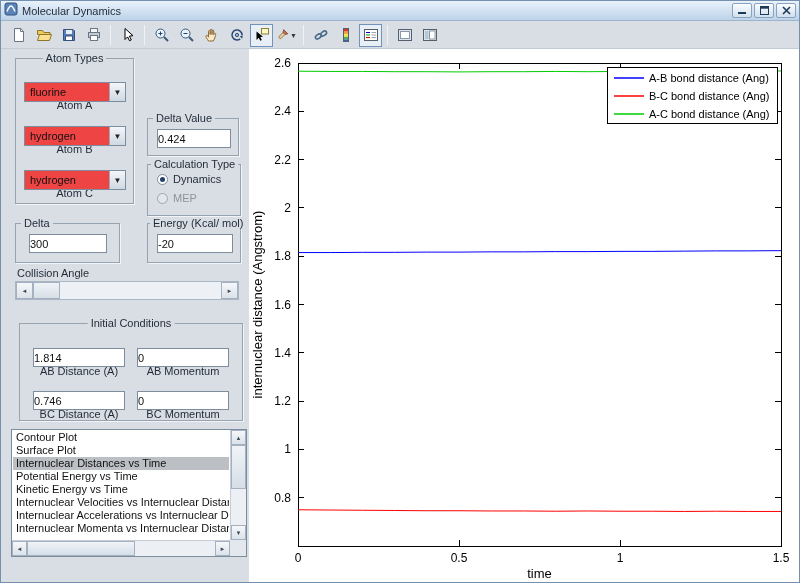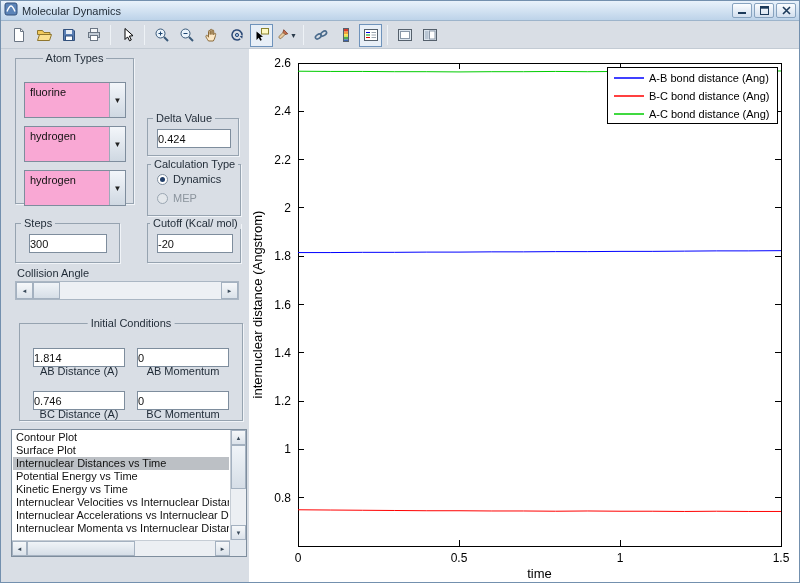--- a/index.html
+++ b/index.html
@@ -31,21 +31,21 @@
               color:#1f2a36; white-space:nowrap; }
   .gb-label.center { left:50%; transform:translateX(-50%); }
   .gb-label.left { left:5px; }
   .small-label { position:absolute; font-size:11px; color:#1f2a36; white-space:nowrap; }
   .small-label.center { text-align:center;margin-top:32px; }
   .edit { position:absolute; background:#ffffff; border:1px solid #7e8d9d; font-size:11px;
           text-align:left; font-family:inherit; color:#111; padding:0; }
   .pushbutton { position:absolute; background:#e9edf2; border:1px solid #7d8a99;
                 box-shadow:inset 1px 1px 0 #ffffff, inset -1px -1px 0 #b9c1cb;
                 font-size:11px; font-family:inherit; color:#1f2a36; }
-  .dropdown { position:absolute; height:36px; background:#f9a8d4; border:1px solid #7e8d9d; display:flex; }
+  .dropdown { position:absolute; height:20px; background:#ef4444; border:1px solid #7e8d9d; display:flex; }
   .dd-text { flex:1; font-size:11px; padding:3px 0 0 5px; white-space:nowrap; overflow:hidden; color:#111; }
   .dd-btn { width:16px; background:linear-gradient(#f3f6fa,#cfd8e2); border-left:1px solid #9dabb9;
             display:flex; align-items:center; justify-content:center; font-size:8px; color:#222; }
   .radio-row { position:absolute; display:flex; align-items:center; gap:5px; font-size:11px; color:#1f2a36; }
   .radio-circle { width:11px; height:11px; border-radius:50%; border:1px solid #7e8d9d;
                   background:#ffffff; position:relative; flex:0 0 auto; }
   .radio-circle.checked::after { content:""; position:absolute; left:2px; top:2px; width:5px; height:5px;
                   border-radius:50%; background:#23406b; }
   .radio-row.disabled { color:#8b949d; }
   .radio-row.disabled .radio-circle { background:#e3e7eb; border-color:#9aa6b2; }
@@ -314,26 +314,26 @@
       <span class="radio-circle checked"></span>
       <span>Dynamics</span>
     </div>
     <div class="radio-row disabled" style="left:9px;top:27px;justify-content:space-between;">
       <span class="radio-circle"></span>
       <span>MEP</span>
     </div>
   </div>
 
   <div class="groupbox" style="left:14px;top:222px;width:105px;height:40px;">
-    <span class="gb-label left">Steps</span>
+    <span class="gb-label left">Delta</span>
     <input class="edit" style="left: 13px; top: 10px; width: 78px; height: 19px;" value="300">
   </div>
 
   <div class="groupbox" style="left:146px;top:222px;width:94px;height:40px;">
-    <span class="gb-label left" style="left:2px;">Cutoff (Kcal/ mol)</span>
+    <span class="gb-label left" style="left:2px;">Energy (Kcal/ mol)</span>
     <input class="edit" style="left: 9px; top: 10px; width: 76px; height: 19px;" value="-20">
   </div>
 
   <span class="small-label" style="left:16px;top:266px;">Collision Angle</span>
   <div class="hslider" style="left:14px;top:280px;width:224px;">
     <span class="sb-btn" style="left:0;">◄</span>
     <span class="sb-thumb" style="left:17px;width:27px;"></span>
     <span class="sb-btn" style="right:0;">►</span>
   </div>
 

